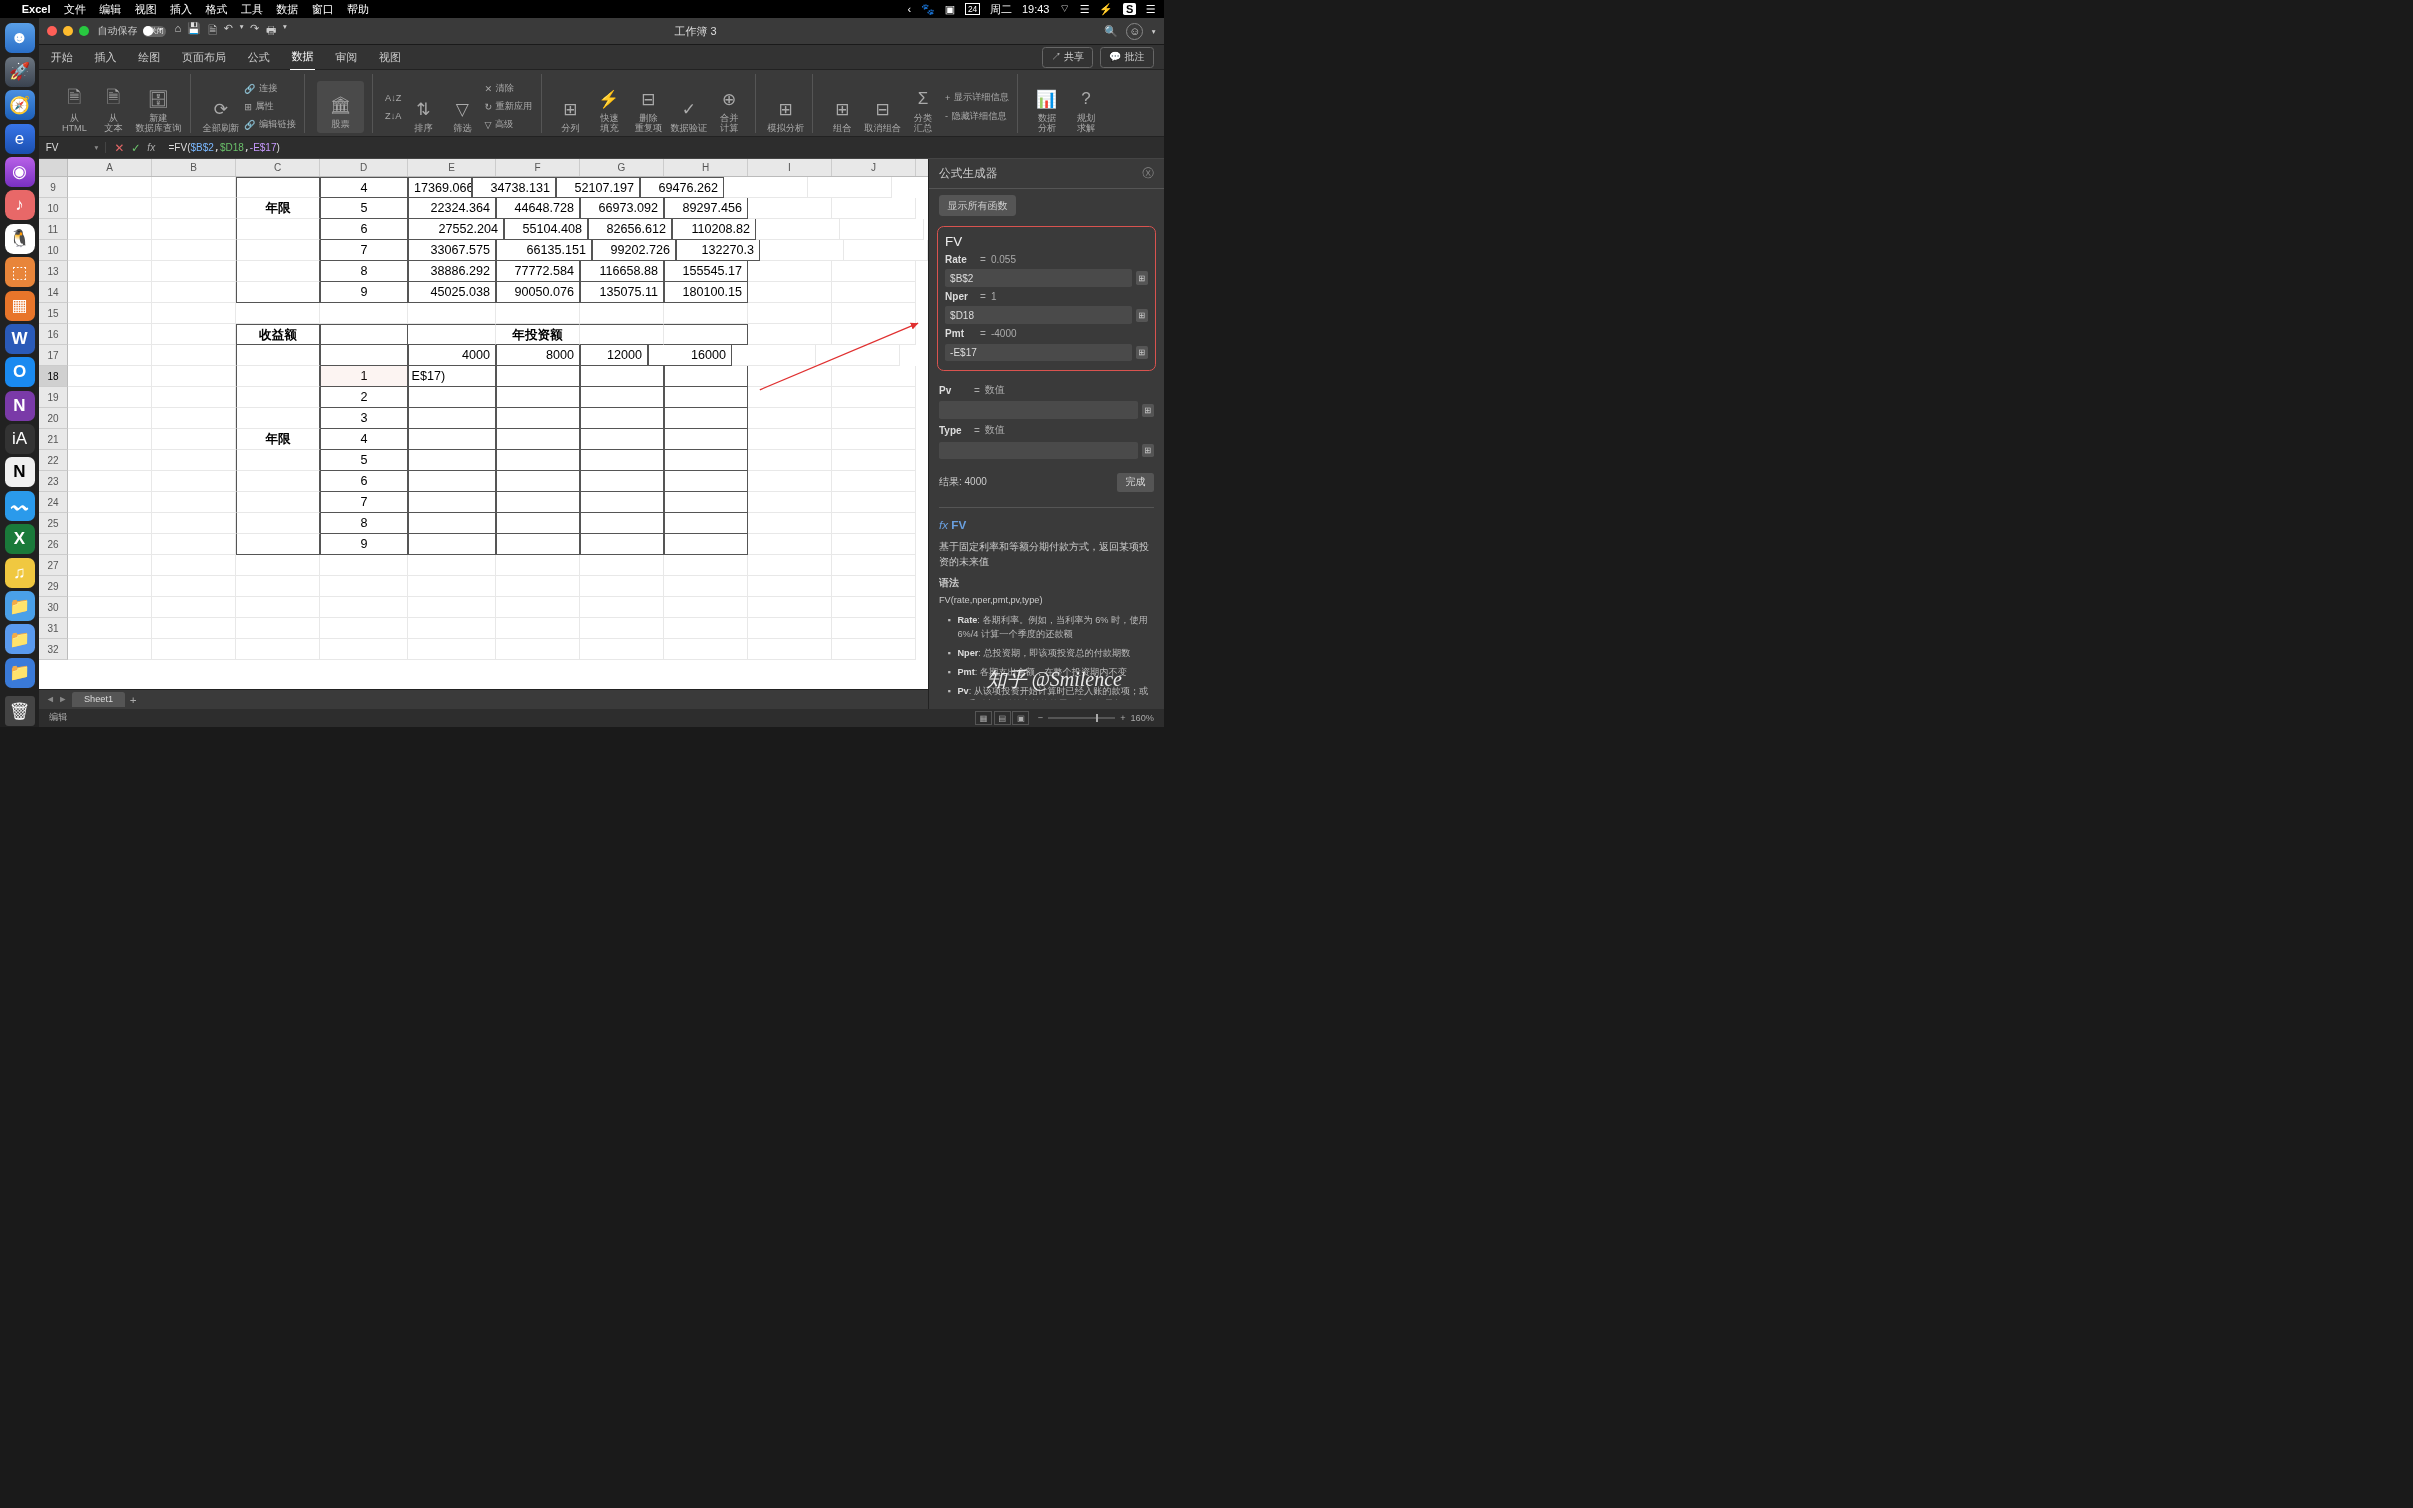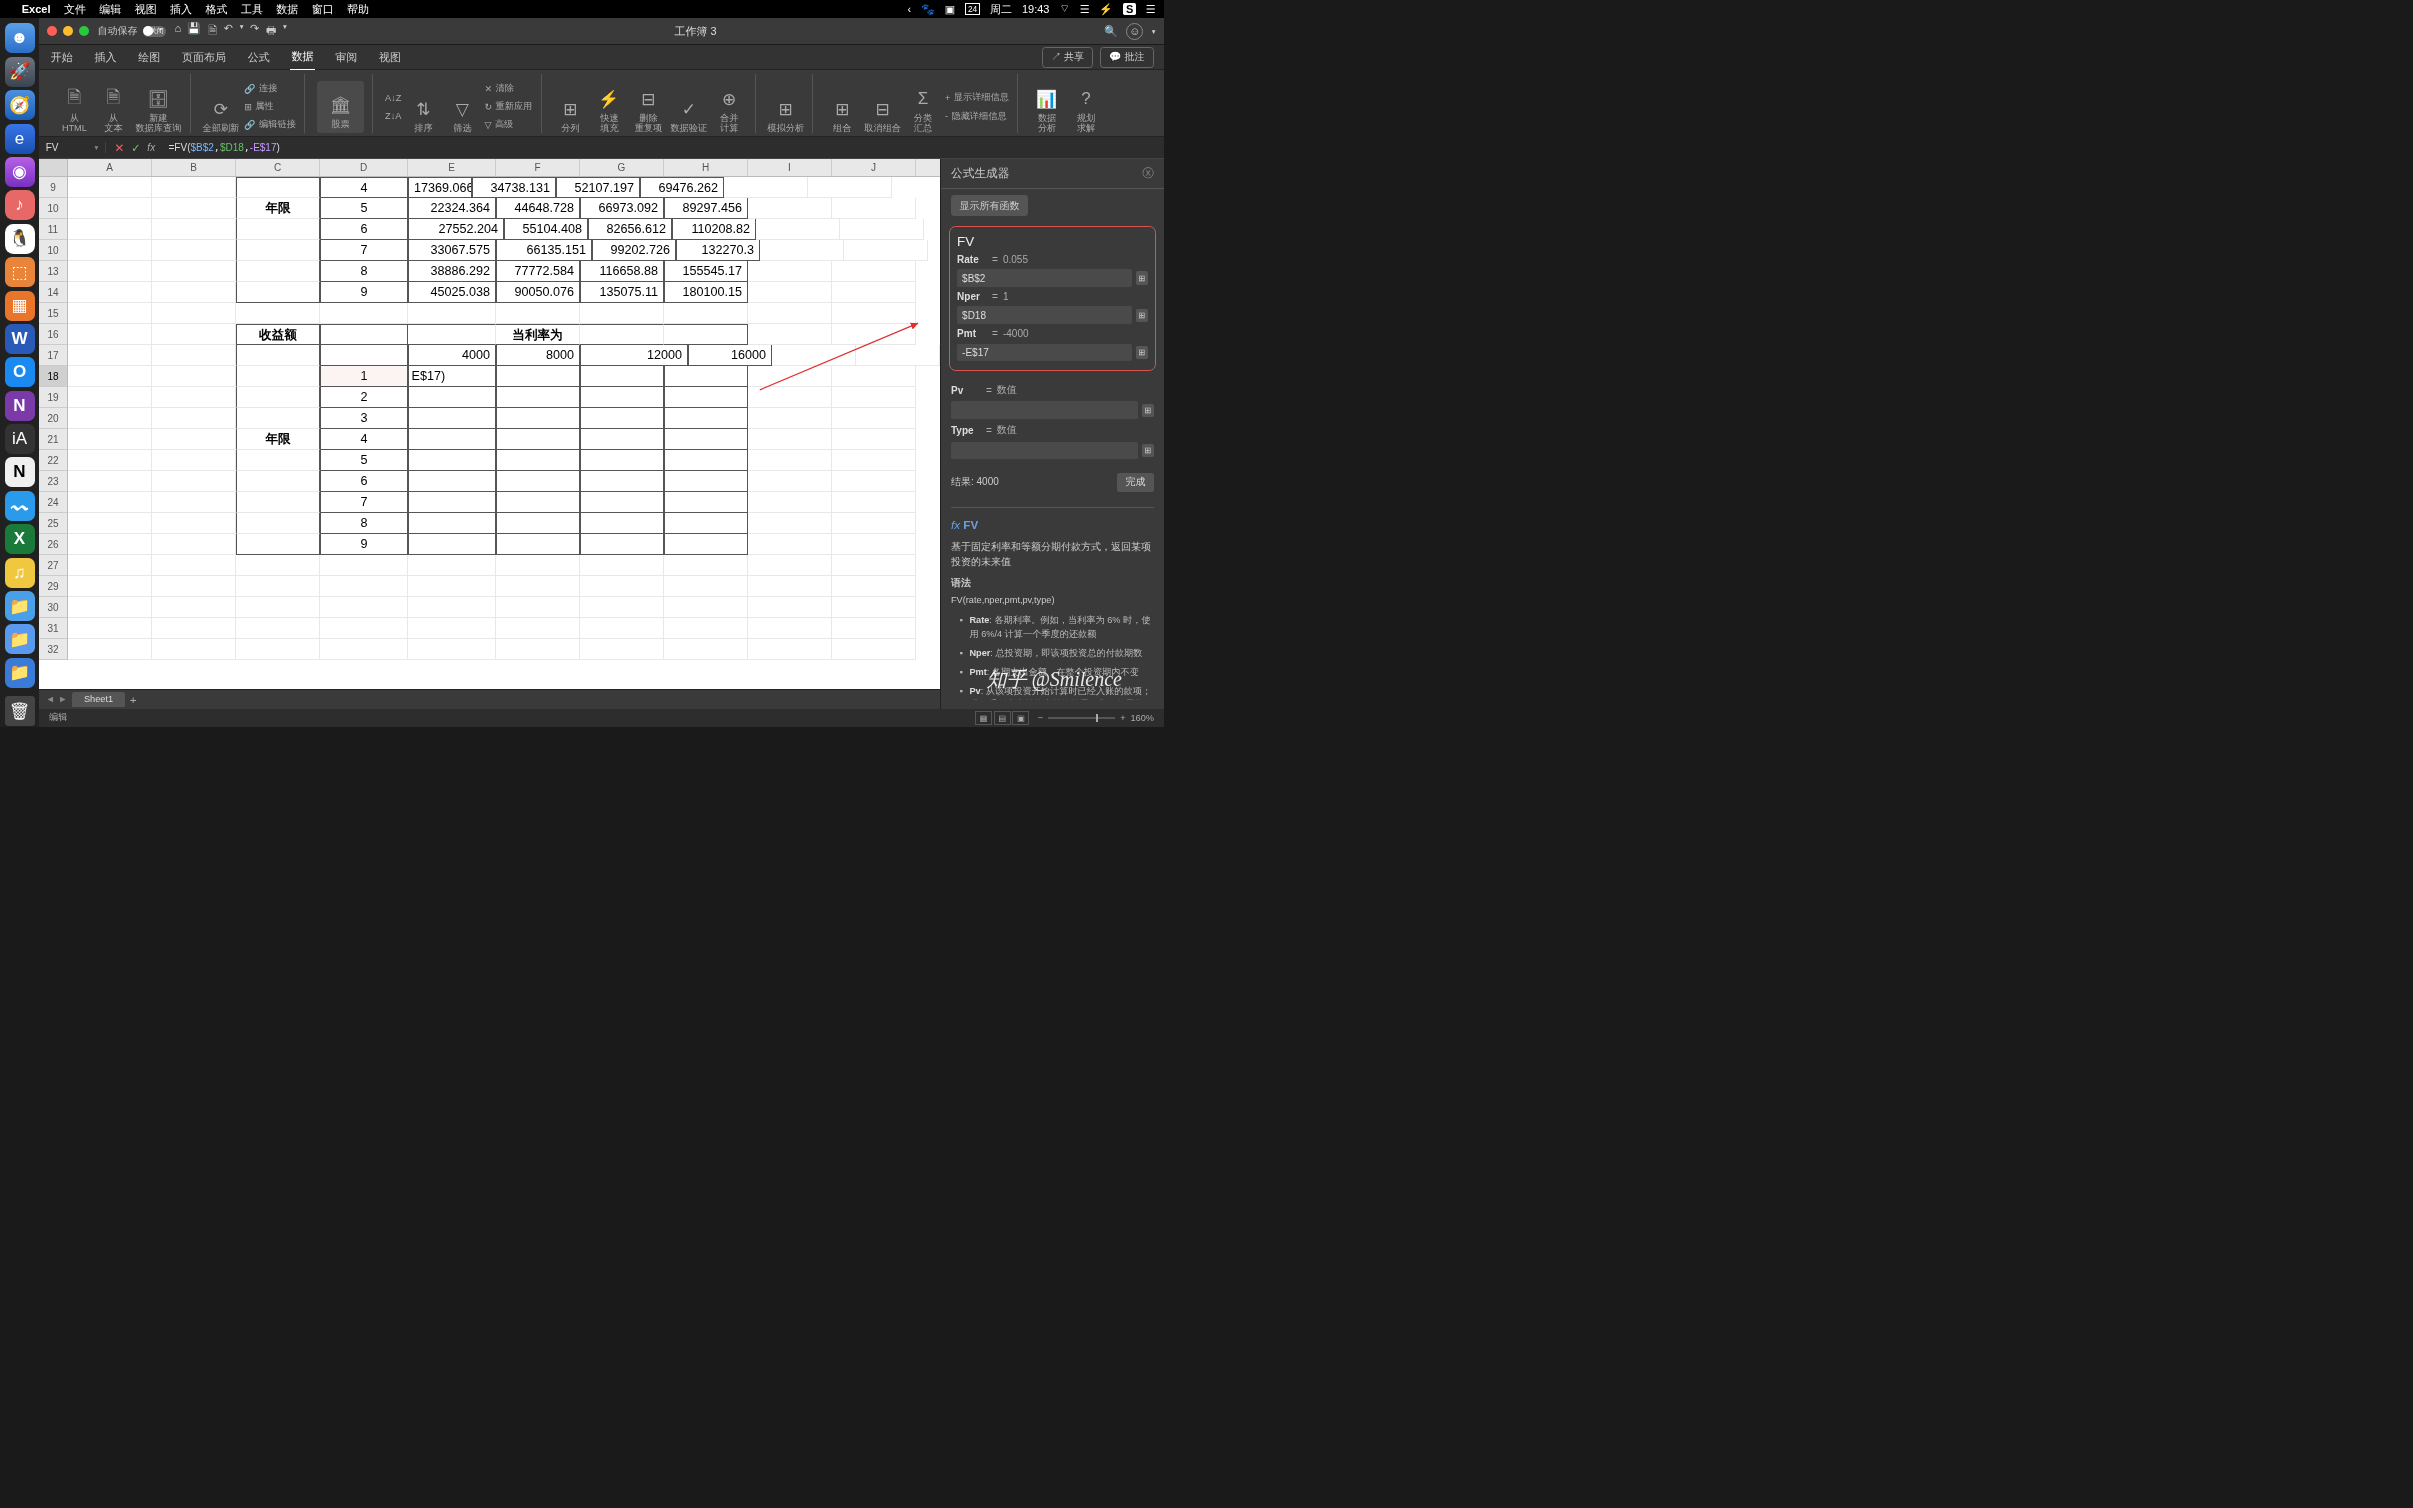--- a/index.html
+++ b/index.html
@@ -484,35 +484,35 @@
             <div class="cell" style="width: 84px;"></div>
             <div class="cell" style="width: 84px;"></div>
           </div>
           <div class="row">
             <div class="rh">16</div>
             <div class="cell" style="width: 84px;"></div>
             <div class="cell" style="width: 84px;"></div>
             <div class="cell center bold bdr-l bdr-r bdr-b bdr-t" style="width: 84px;">收益额</div>
             <div class="cell bdr-l bdr-r bdr-b bdr-t" style="width: 88px;"></div>
             <div class="cell bdr-t bdr-b" style="width: 88px;"></div>
-            <div class="cell center bold bdr-t bdr-b" style="width: 84px;">当利率为</div>
+            <div class="cell center bold bdr-t bdr-b" style="width: 84px;">年投资额</div>
             <div class="cell bdr-t bdr-b" style="width: 84px;"></div>
             <div class="cell bdr-t bdr-b bdr-r" style="width: 84px;"></div>
             <div class="cell" style="width: 84px;"></div>
             <div class="cell" style="width: 84px;"></div>
           </div>
           <div class="row">
             <div class="rh">17</div>
             <div class="cell" style="width: 84px;"></div>
             <div class="cell" style="width: 84px;"></div>
             <div class="cell bdr-l bdr-r" style="width: 84px;"></div>
             <div class="cell bdr-l bdr-r bdr-b" style="width: 88px;"></div>
             <div class="cell bdr-l bdr-r bdr-b purple-sel" style="width: 88px;">4000</div>
             <div class="cell bdr-l bdr-r bdr-b" style="width: 84px;">8000</div>
-            <div class="cell bdr-l bdr-r bdr-b" style="width: 108px;">12000</div>
+            <div class="cell bdr-l bdr-r bdr-b" style="width: 68px;">12000</div>
             <div class="cell bdr-l bdr-r bdr-b" style="width: 84px;">16000</div>
             <div class="cell" style="width: 84px;"></div>
             <div class="cell" style="width: 84px;"></div>
           </div>
           <div class="row">
             <div class="rh active">18</div>
             <div class="cell" style="width: 84px;"></div>
             <div class="cell" style="width: 84px;"></div>
             <div class="cell bdr-l bdr-r" style="width: 84px;"></div>
             <div class="cell center bdr-l bdr-r bdr-b red-sel" style="width: 88px;">1</div>

